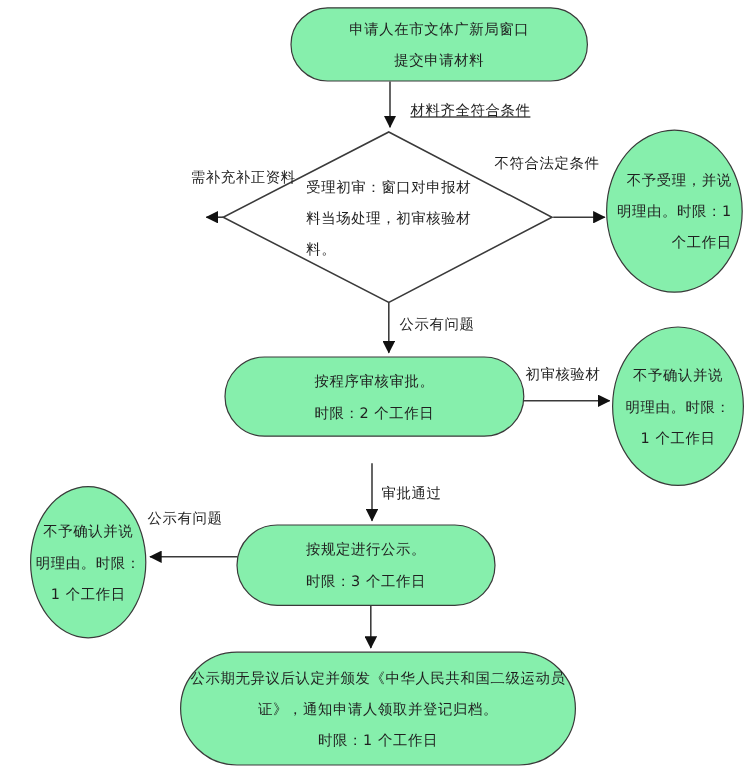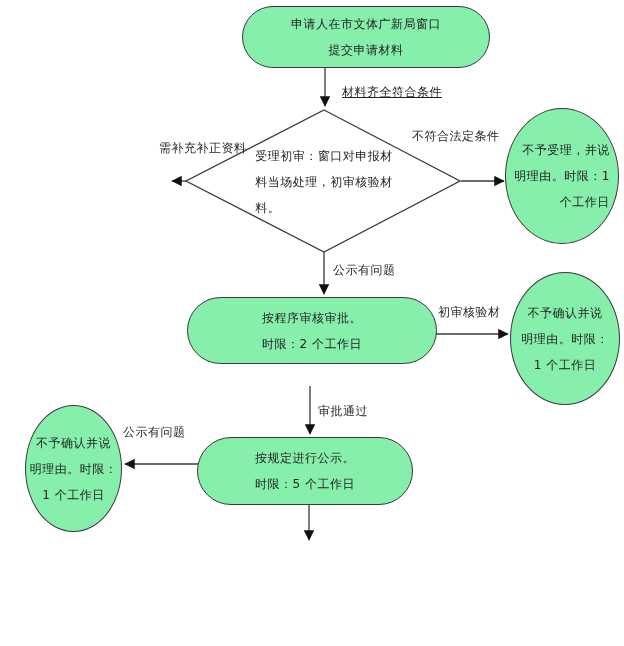--- a/index.html
+++ b/index.html
@@ -81,26 +81,29 @@
 个工作日</div>
 
   <div class="node node-approve">按程序审核审批。
 时限：2 个工作日</div>
 
   <div class="node node-deny-approval">不予确认并说
 明理由。时限：
 1 个工作日</div>
 
   <div class="node node-publicity">按规定进行公示。
-时限：5 个工作日</div>
+时限：3 个工作日</div>
 
   <div class="node node-deny-publicity">不予确认并说
 明理由。时限：
 1 个工作日</div>
 
+  <div class="node node-issue">公示期无异议后认定并颁发《中华人民共和国二级运动员
+证》，通知申请人领取并登记归档。
+时限：1 个工作日</div>
 
   <div class="edge-label label-materials-ok">材料齐全符合条件</div>
   <div class="edge-label label-need-supplement">需补充补正资料</div>
   <div class="edge-label label-not-legal">不符合法定条件</div>
   <div class="edge-label label-legal">公示有问题</div>
   <div class="edge-label label-approval-fail">初审核验材</div>
   <div class="edge-label label-approval-pass">审批通过</div>
   <div class="edge-label label-publicity-problem">公示有问题</div>
 
 </div>

